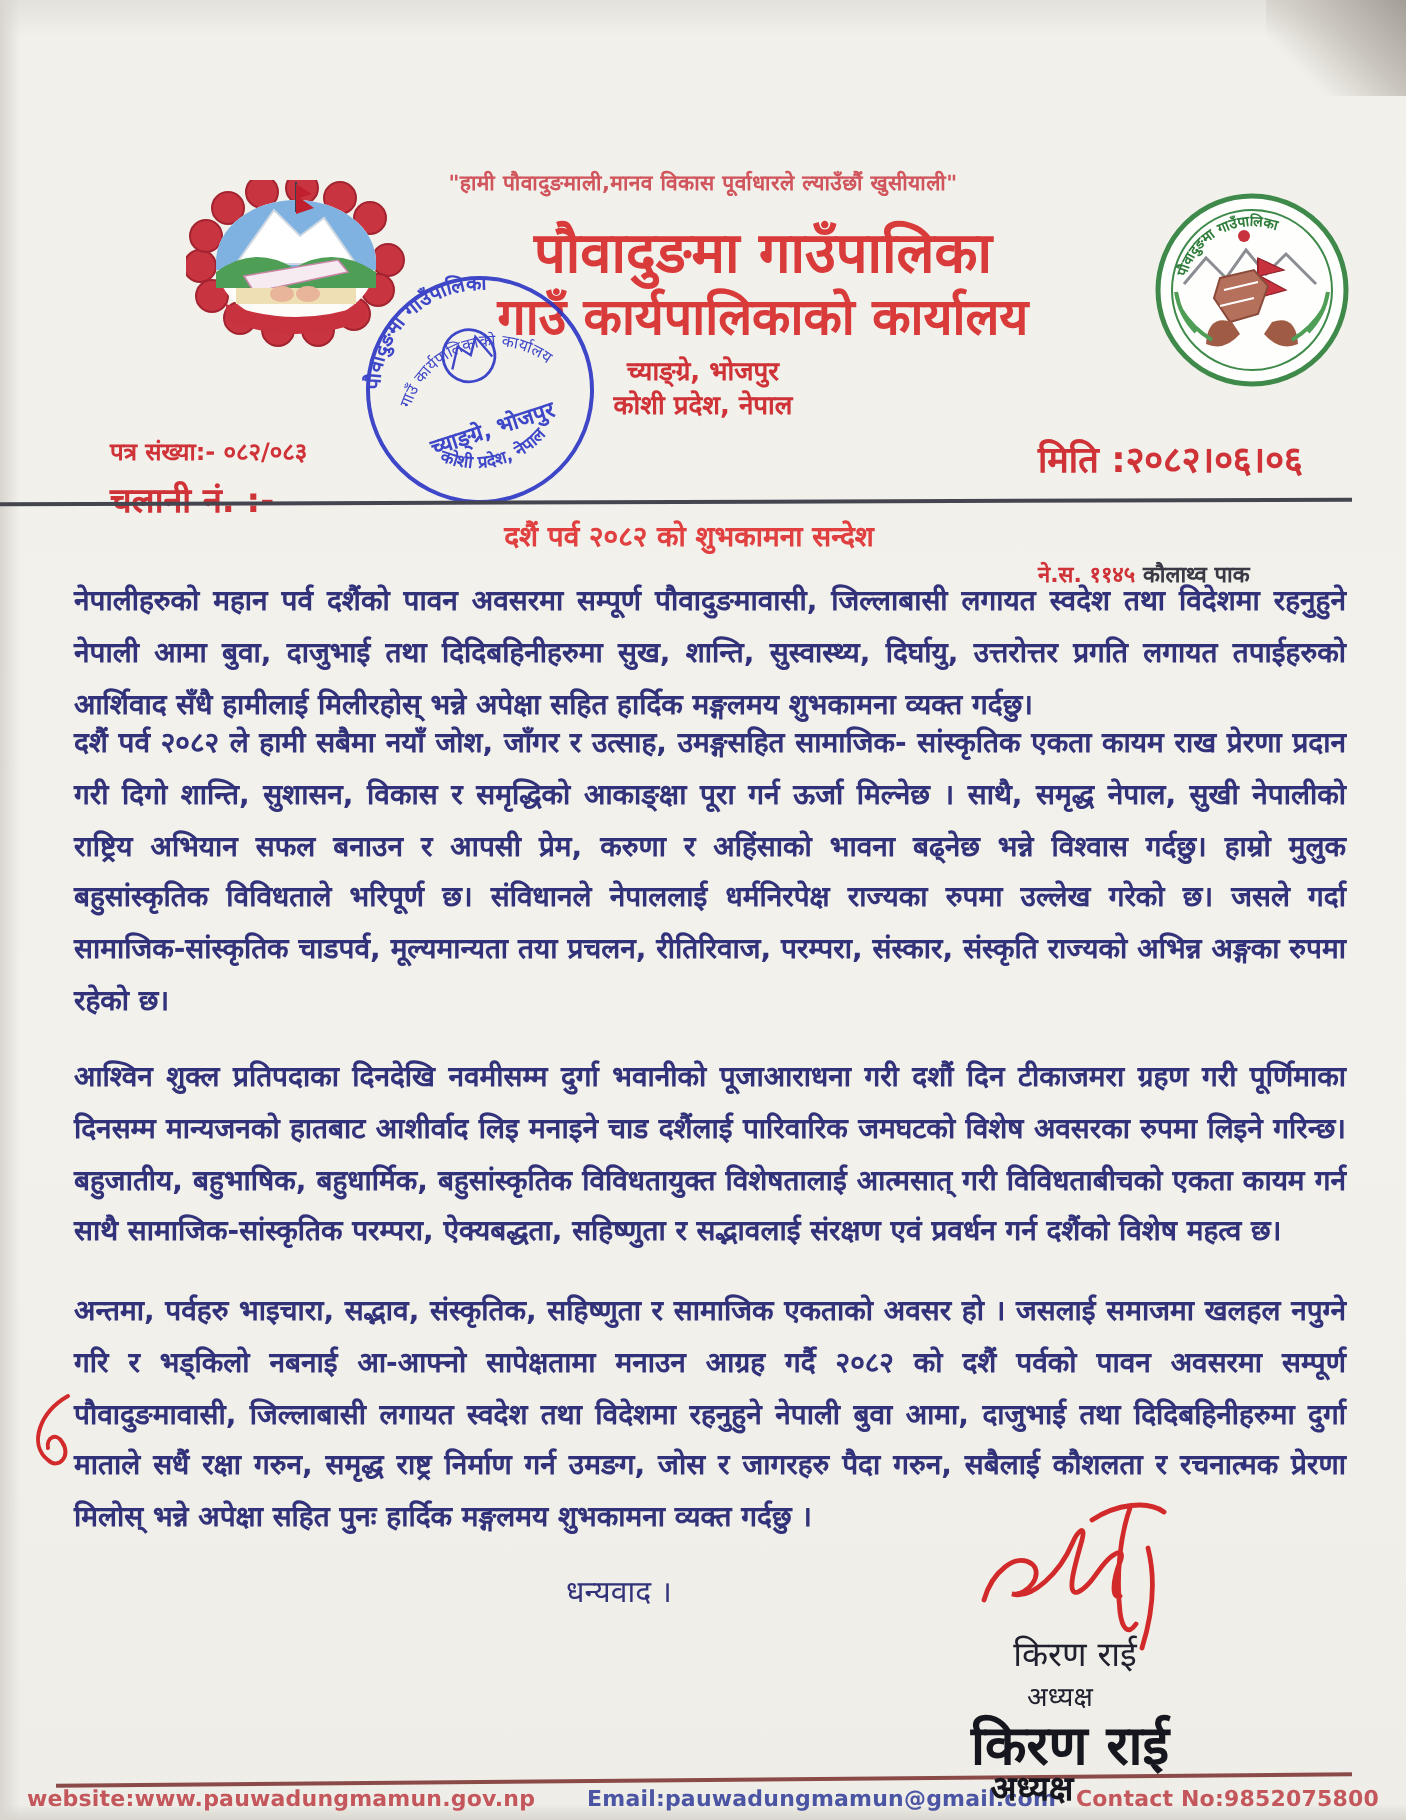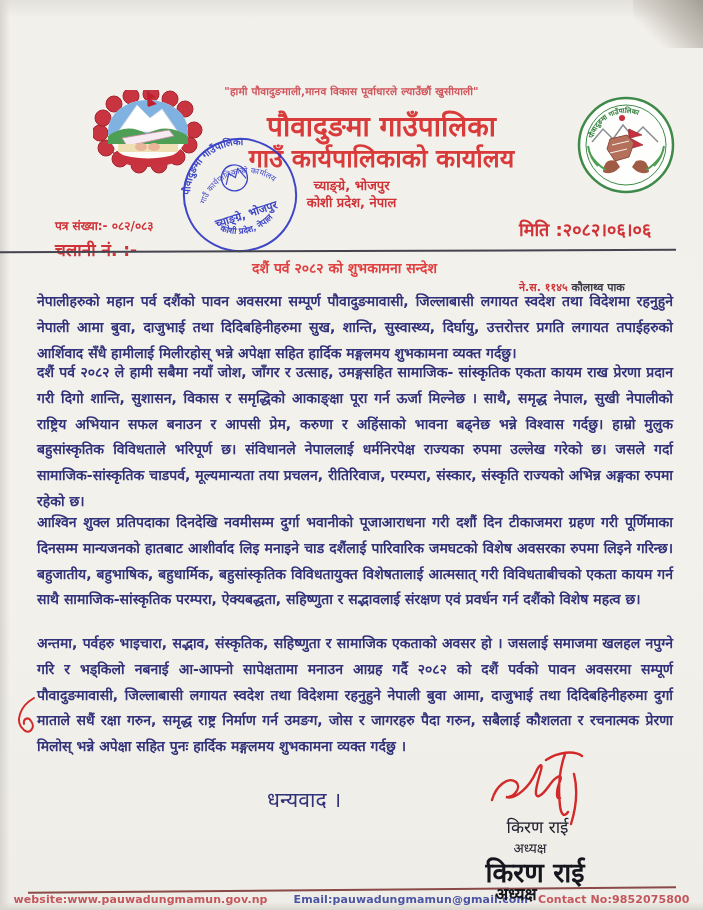--- a/index.html
+++ b/index.html
@@ -42,22 +42,22 @@
   .ns-line .ns-dark{color:#3a3a46;}
 
   .divider{left:0;top:250px;width:676px;height:2px;background:#45454f;transform:rotate(-.2deg);}
 
   .subject{left:0;right:14px;top:258px;font-size:14px;font-weight:bold;color:#e04040;}
 
   .para{
     left:37px;width:636px;font-size:14px;line-height:25.8px;
     color:#32327a;text-align:justify;font-weight:bold;
   }
-  .p1{top:289px;} .p2{top:360px;} .p3{top:510px;} .p4{top:631px;}
-  .closing{left:267px;top:785px;font-size:21px;color:#32327a;text-align:right;}
+  .p1{top:289px;} .p2{top:360px;} .p3{top:527px;} .p4{top:644px;}
+  .closing{left:283px;top:785px;font-size:15px;color:#32327a;text-align:right;}
 
   .sig-svg{left:486px;top:748px;}
   .signed-name{left:470px;top:815px;width:135px;text-align:center;font-size:17px;color:#20202e;}
   .signed-role{left:470px;top:839px;width:120px;text-align:center;font-size:13.5px;color:#20202e;}
   .printed-name{left:455px;top:853px;width:160px;text-align:center;font-size:27px;font-weight:bold;color:#16161f;}
   .printed-role{left:466px;top:882px;width:100px;text-align:center;font-size:17px;font-weight:bold;color:#16161f;z-index:5;}
 
   .footer-line{left:28px;top:889px;width:648px;height:2px;background:#8a4a48;transform:rotate(-.5deg);}
   .footer-text{left:0;right:0;top:893px;text-align:center;font-size:11px;font-weight:bold;letter-spacing:.1px;}
   .footer-text .f-red{color:#c4575c;margin-top:47px;}

